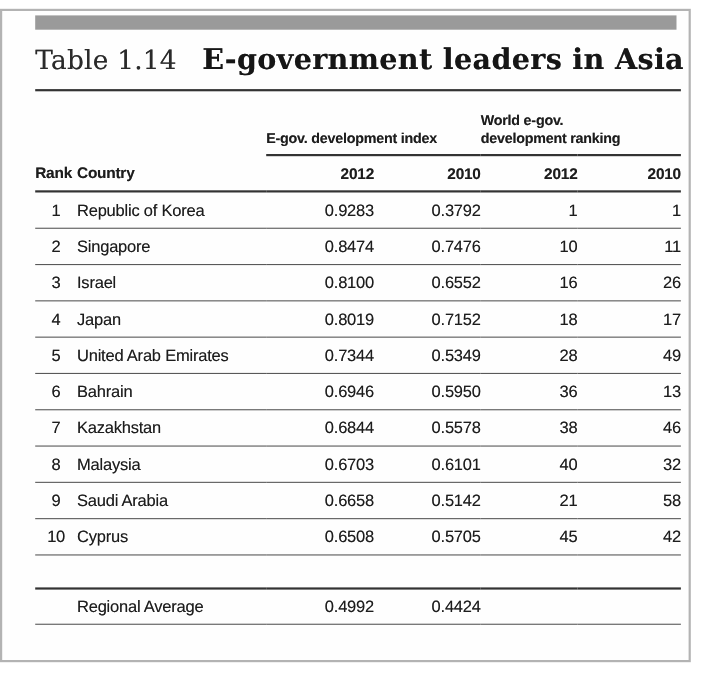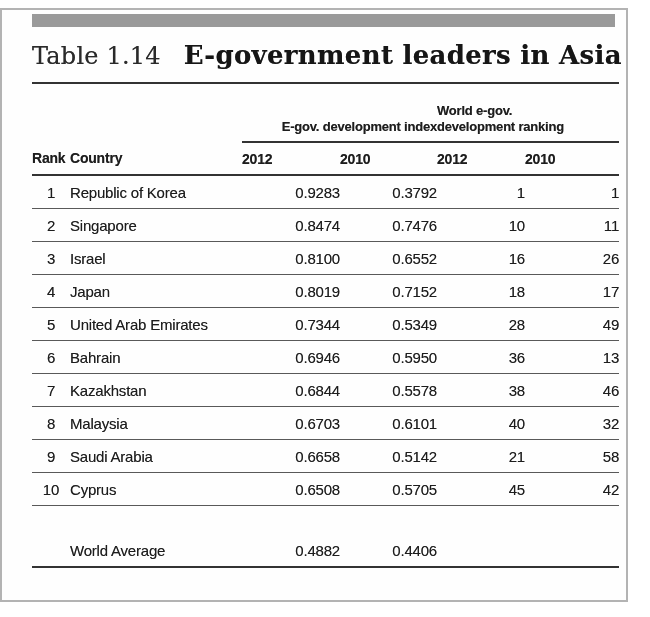--- a/index.html
+++ b/index.html
@@ -67,34 +67,34 @@
 
   tr.group-row th, tr.group-row td {
     height: 51px;
     vertical-align: bottom;
     padding: 0 0 6px 0;
     font-size: 13px;
     font-weight: 700;
     line-height: 16px;
   }
   tr.group-row .grp { border-bottom: 2px solid var(--heavy-line, #333333); }
-  tr.group-row .grp.center { text-align: right; }
+  tr.group-row .grp.center { text-align: left; }
   tr.group-row .grp.right  { text-align: left; }
   tr.group-row .grp.right span { display: block; }
 
   tr.year-row th {
     height: 31px;
     font-size: 14px;
     font-weight: 700;
     padding: 0;
     border-bottom: 2px solid var(--heavy-line, #333333);
     vertical-align: middle;
   }
   th.left  { text-align: left; margin-top: 40px; }
-  th.right { text-align: left; }
+  th.right { text-align: right; }
 
   tbody.data td {
     height: 32px;
     padding: 0;
     border-bottom: 1px solid var(--light-line, #595959);
     vertical-align: middle;
   }
   td.center { text-align: center; }
   td.left   { text-align: left; margin-left: 11px; }
   td.right  { text-align: right; }
@@ -231,24 +231,24 @@
           <td class="right">45</td>
           <td class="right">42</td>
         </tr>
       </tbody>
       <tbody class="gap">
         <tr>
             <td colspan="6"></td>
           </tr>
       </tbody>
       <tbody class="summary">
-        <tr class="sum-last">
+        <tr class="sum-first">
           <td></td>
-          <td class="left">World Average</td>
-          <td class="right">0.4882</td>
-          <td class="right">0.4406</td>
+          <td class="left">Regional Average</td>
+          <td class="right">0.4992</td>
+          <td class="right">0.4424</td>
           <td></td>
           <td></td>
         </tr>
       </tbody>
     </table>
   </div>
 </div>
 
 </body></html>

